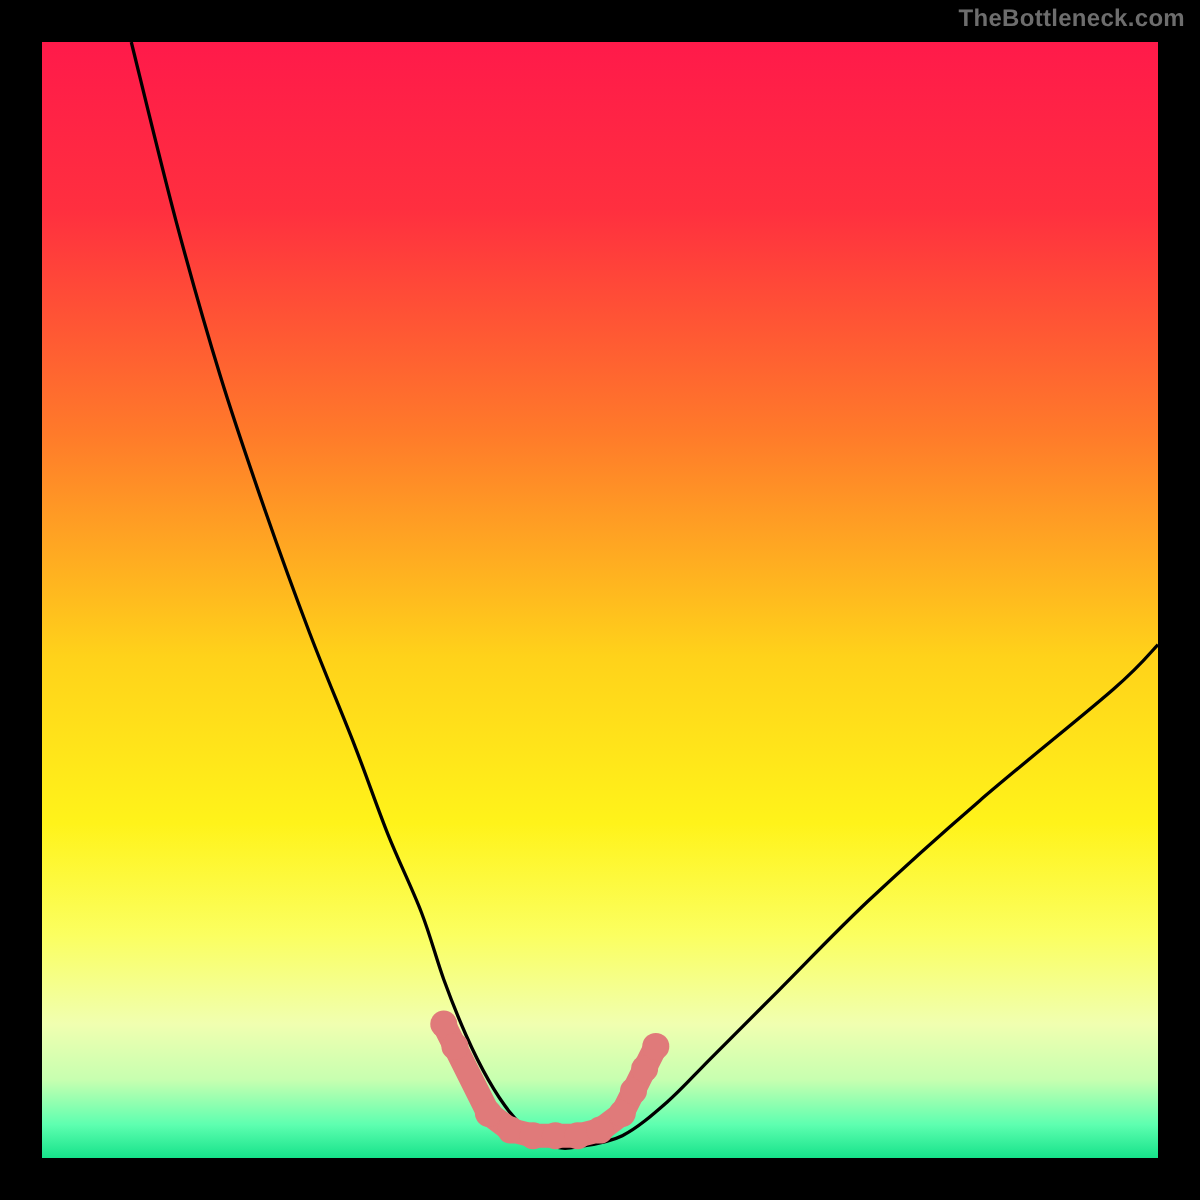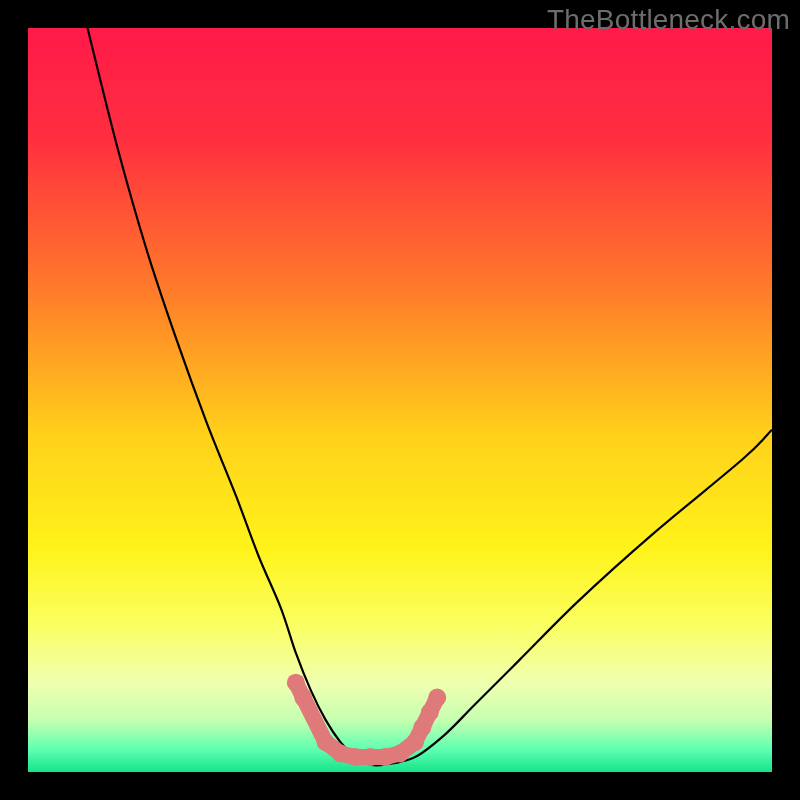--- a/index.html
+++ b/index.html
@@ -22,22 +22,22 @@
     top: 28px;
     width: 744px;
     height: 744px;
     overflow: hidden;
   }
   .watermark {
     position: absolute;
     top: 4px;
     right: 10px;
     color: #6d6d6d;
-    font-size: 28px;
-    font-weight: 400;
+    font-size: 16px;
+    font-weight: 700;
     letter-spacing: 0.2px;
     z-index: 10;
   }
   svg { display: block; }
 </style>
 </head>
 <body>
 
 <div class="frame">
 

